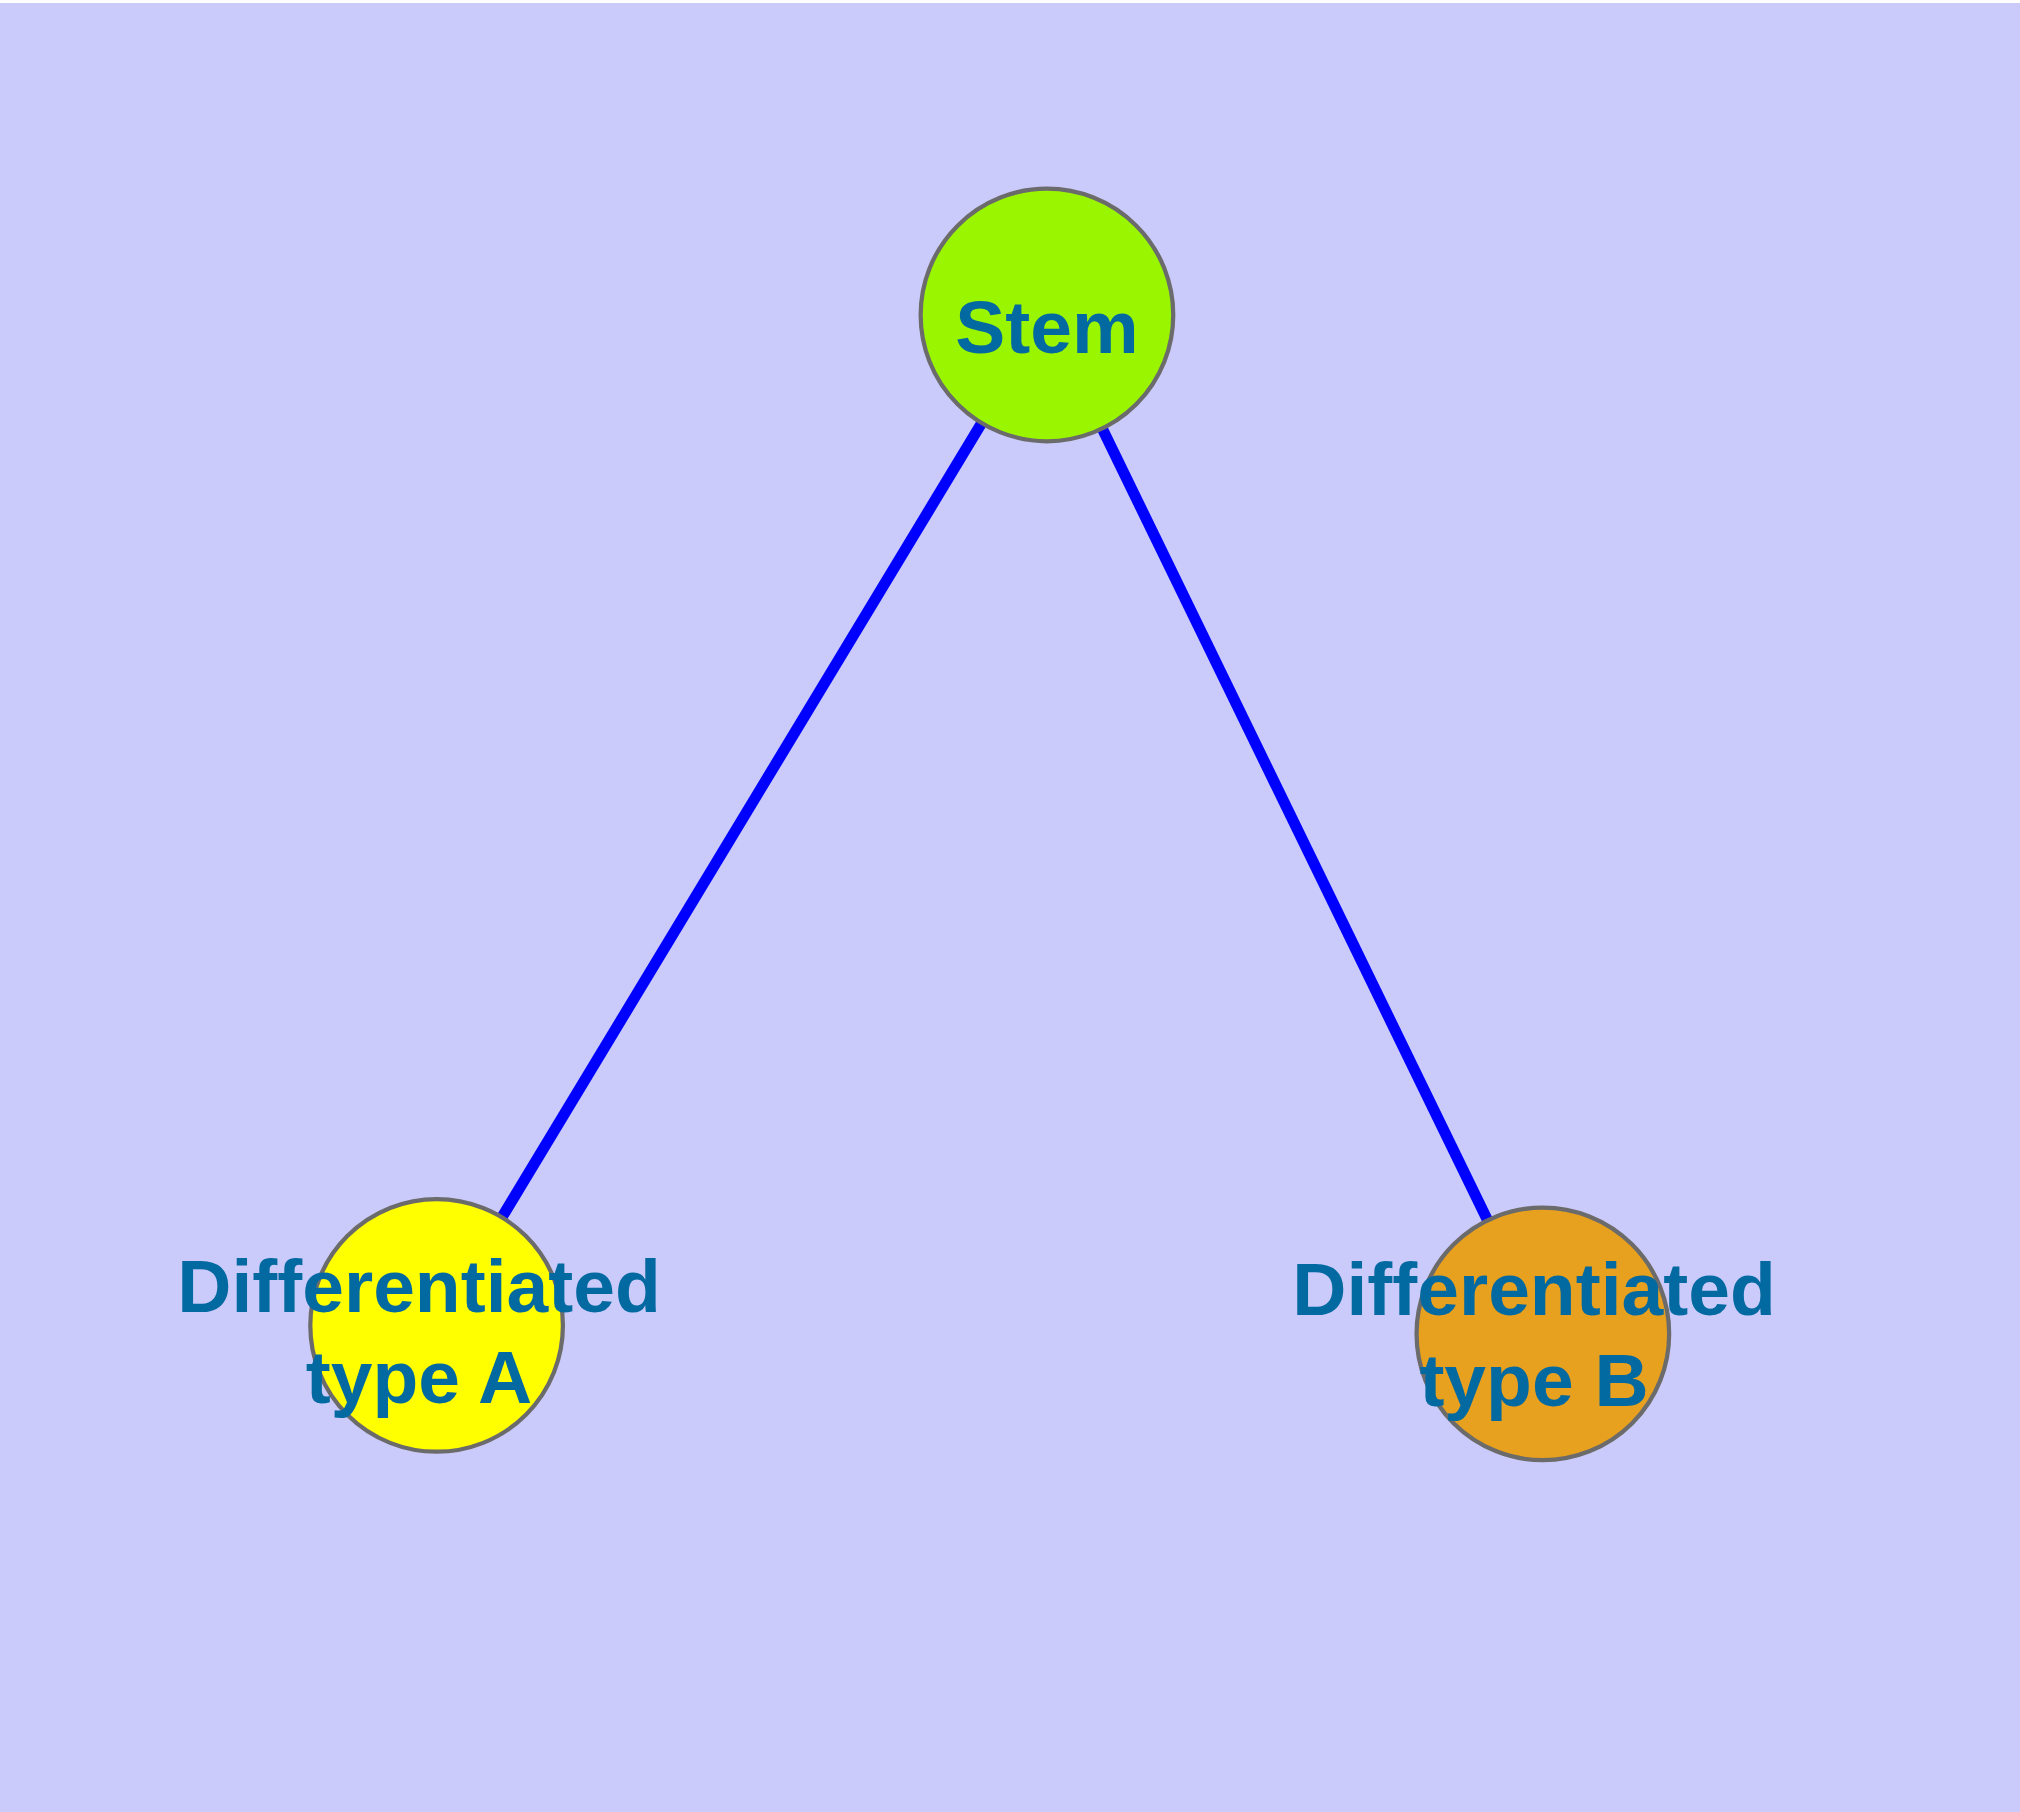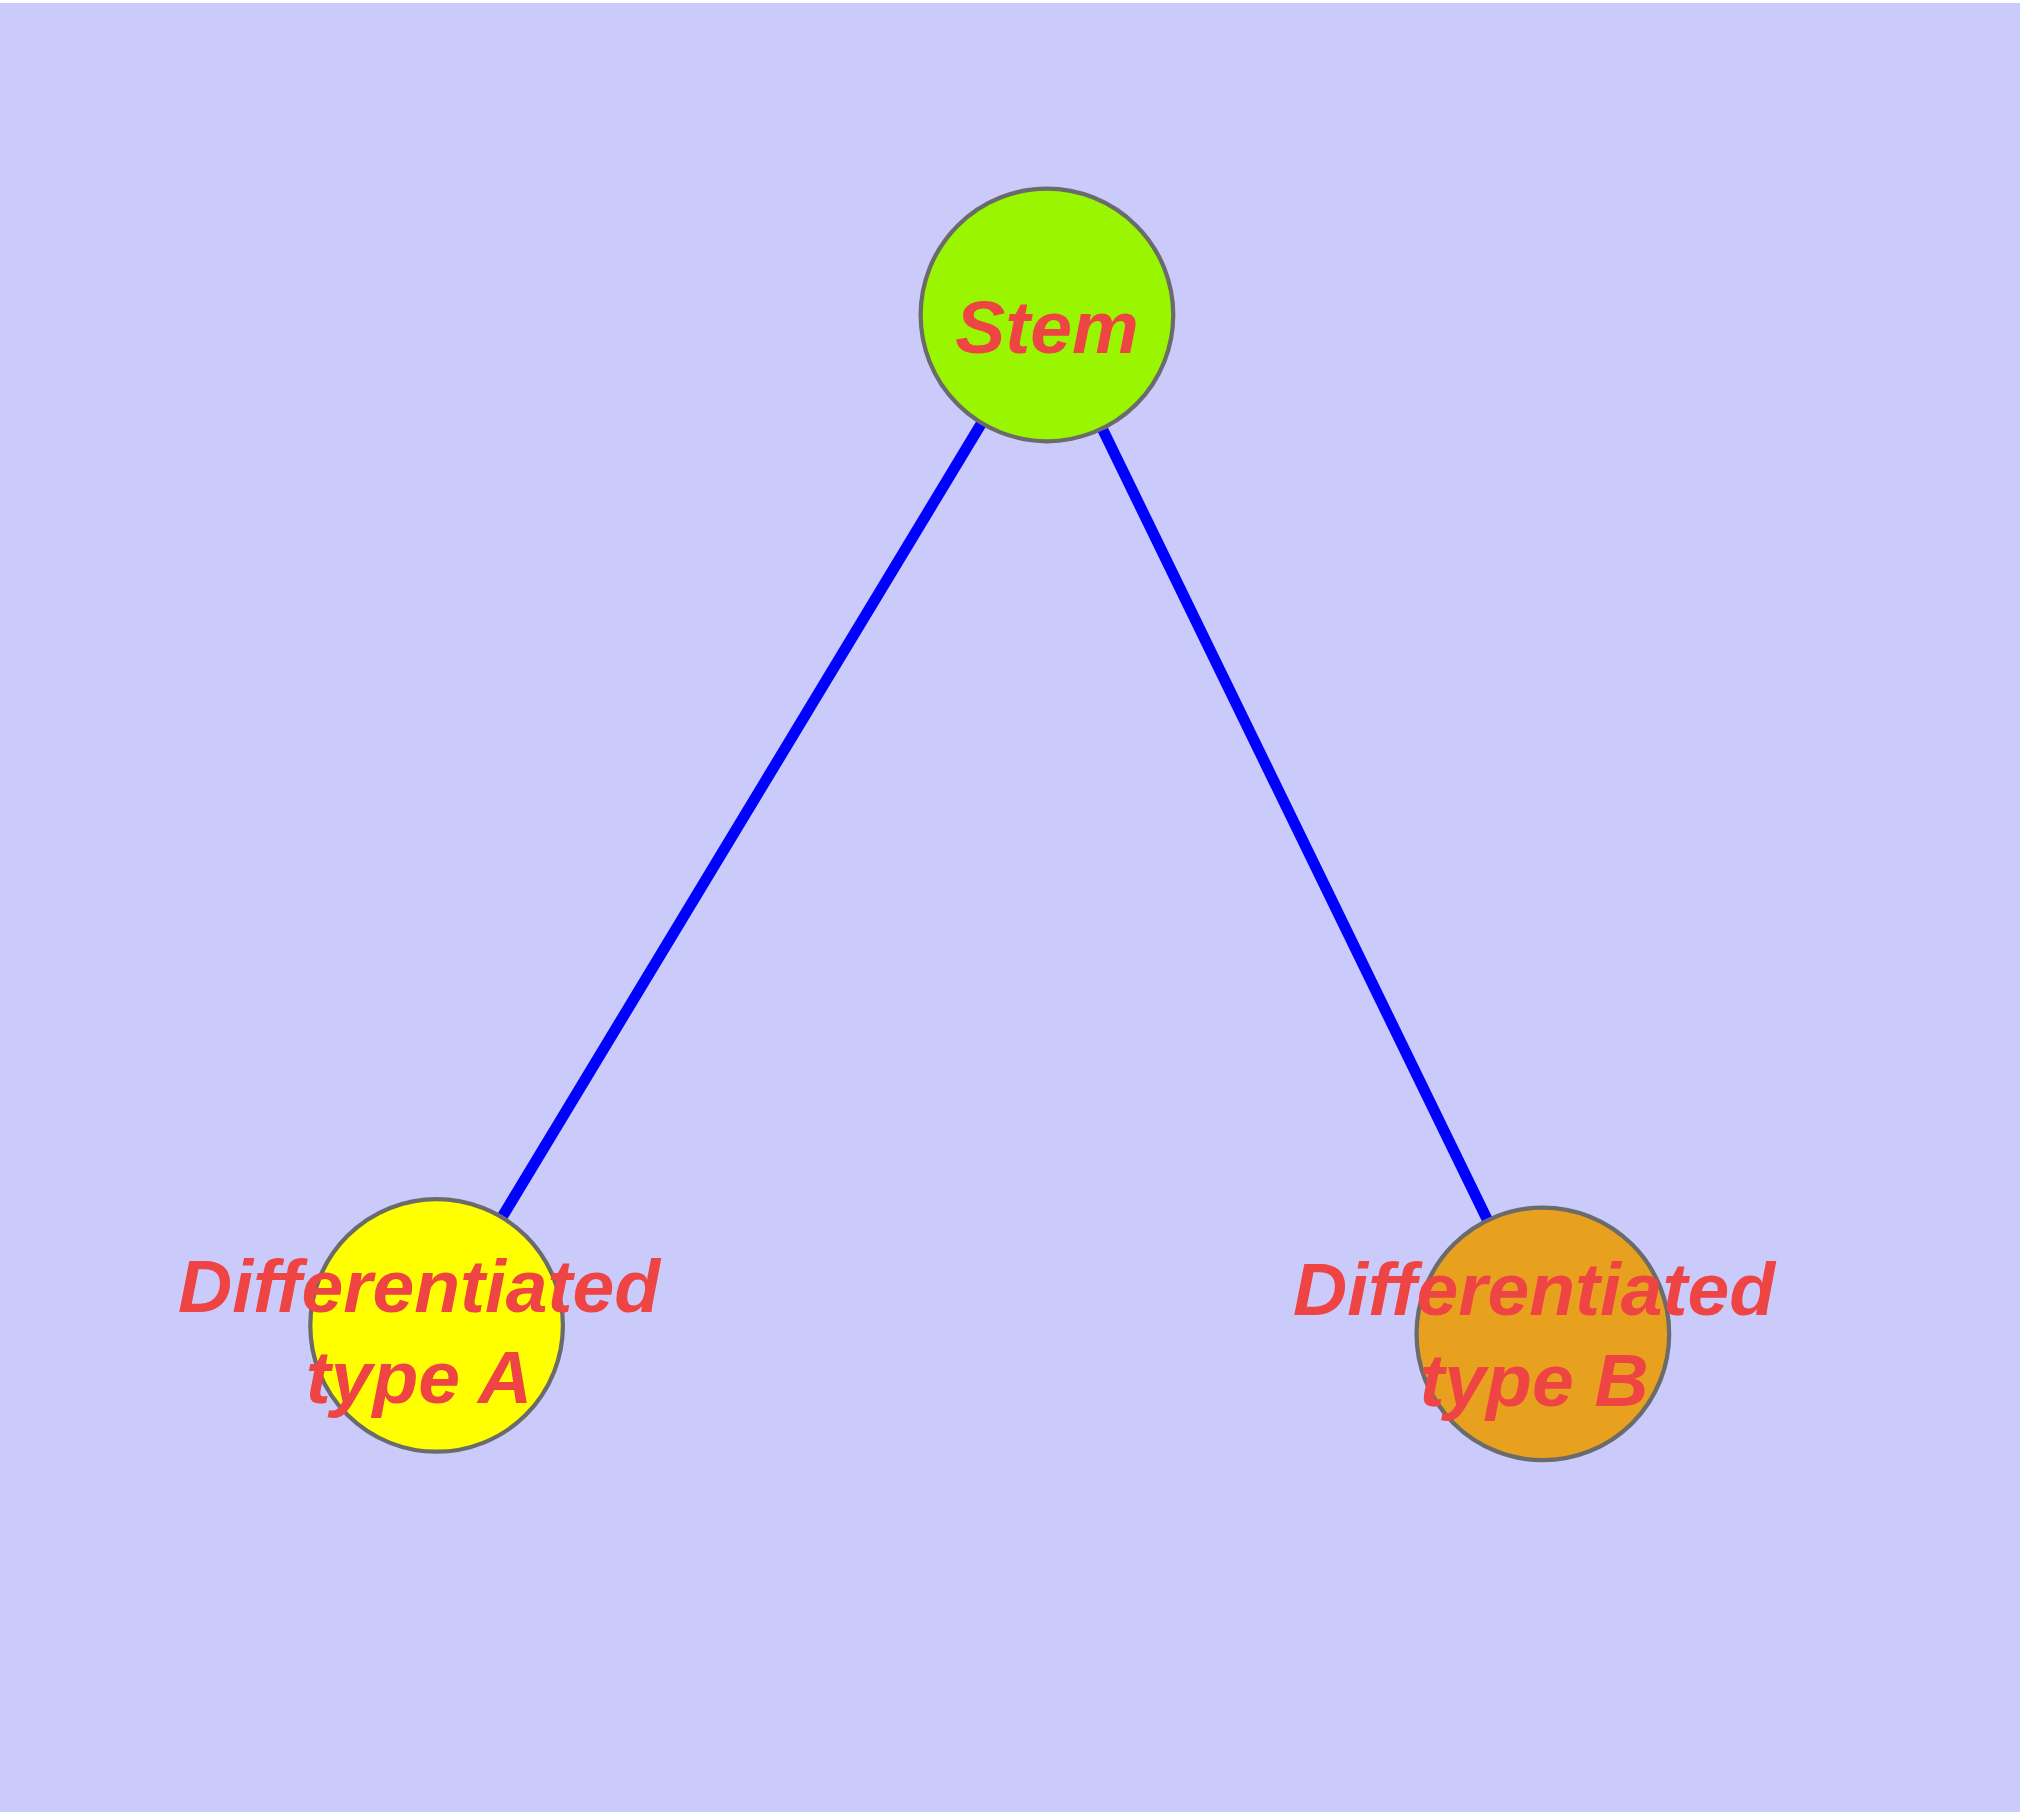--- a/index.html
+++ b/index.html
@@ -35,25 +35,24 @@
     width: 100%;
     height: 100%;
     pointer-events: none;
   }
   .node-label {
     position: absolute;
     transform: translate(-50%, -50%);
     font-size: 75px;
     line-height: 91px;
     font-weight: bold;
-    color: #ef4444;
+    color: #0369a1;
     text-align: center;
     white-space: pre-line;
     letter-spacing: 0px;
-    font-style: italic;
   }
 </style>
 </head>
 <body>
 
 <div class="stage">
   <div class="plot-area">
     <svg id="graph-svg" width="2021" height="1809" viewBox="0 4 2384 2134">
         <rect x="0" y="4" width="2384" height="2134" fill="#CBCBFB"></rect>
         <line x1="1235" y1="372" x2="515" y2="1564" stroke="#0000FF" stroke-width="13"></line>

